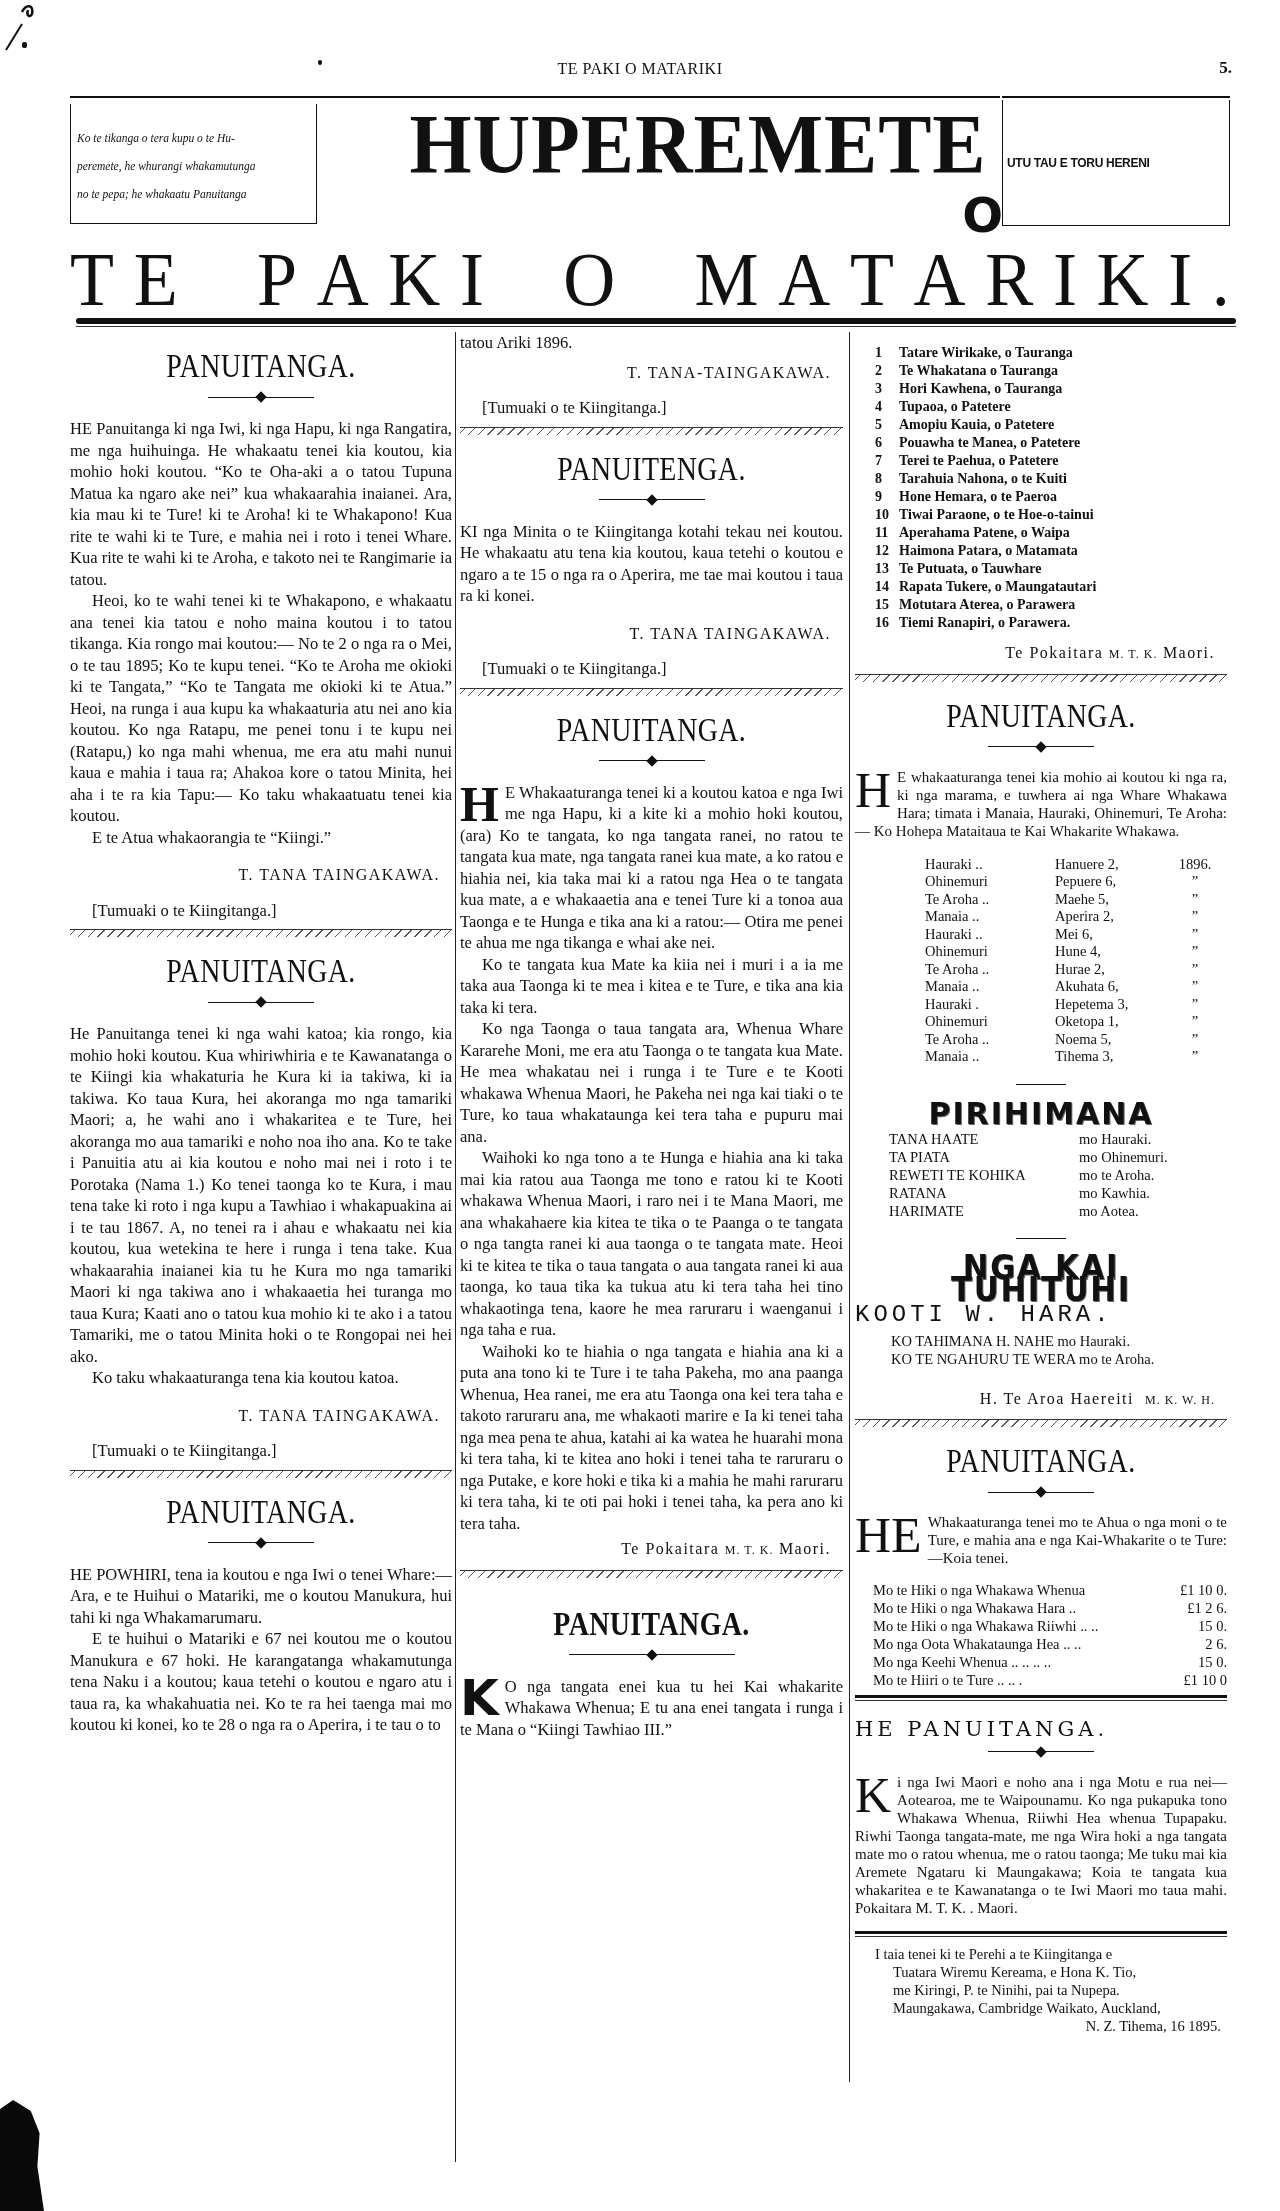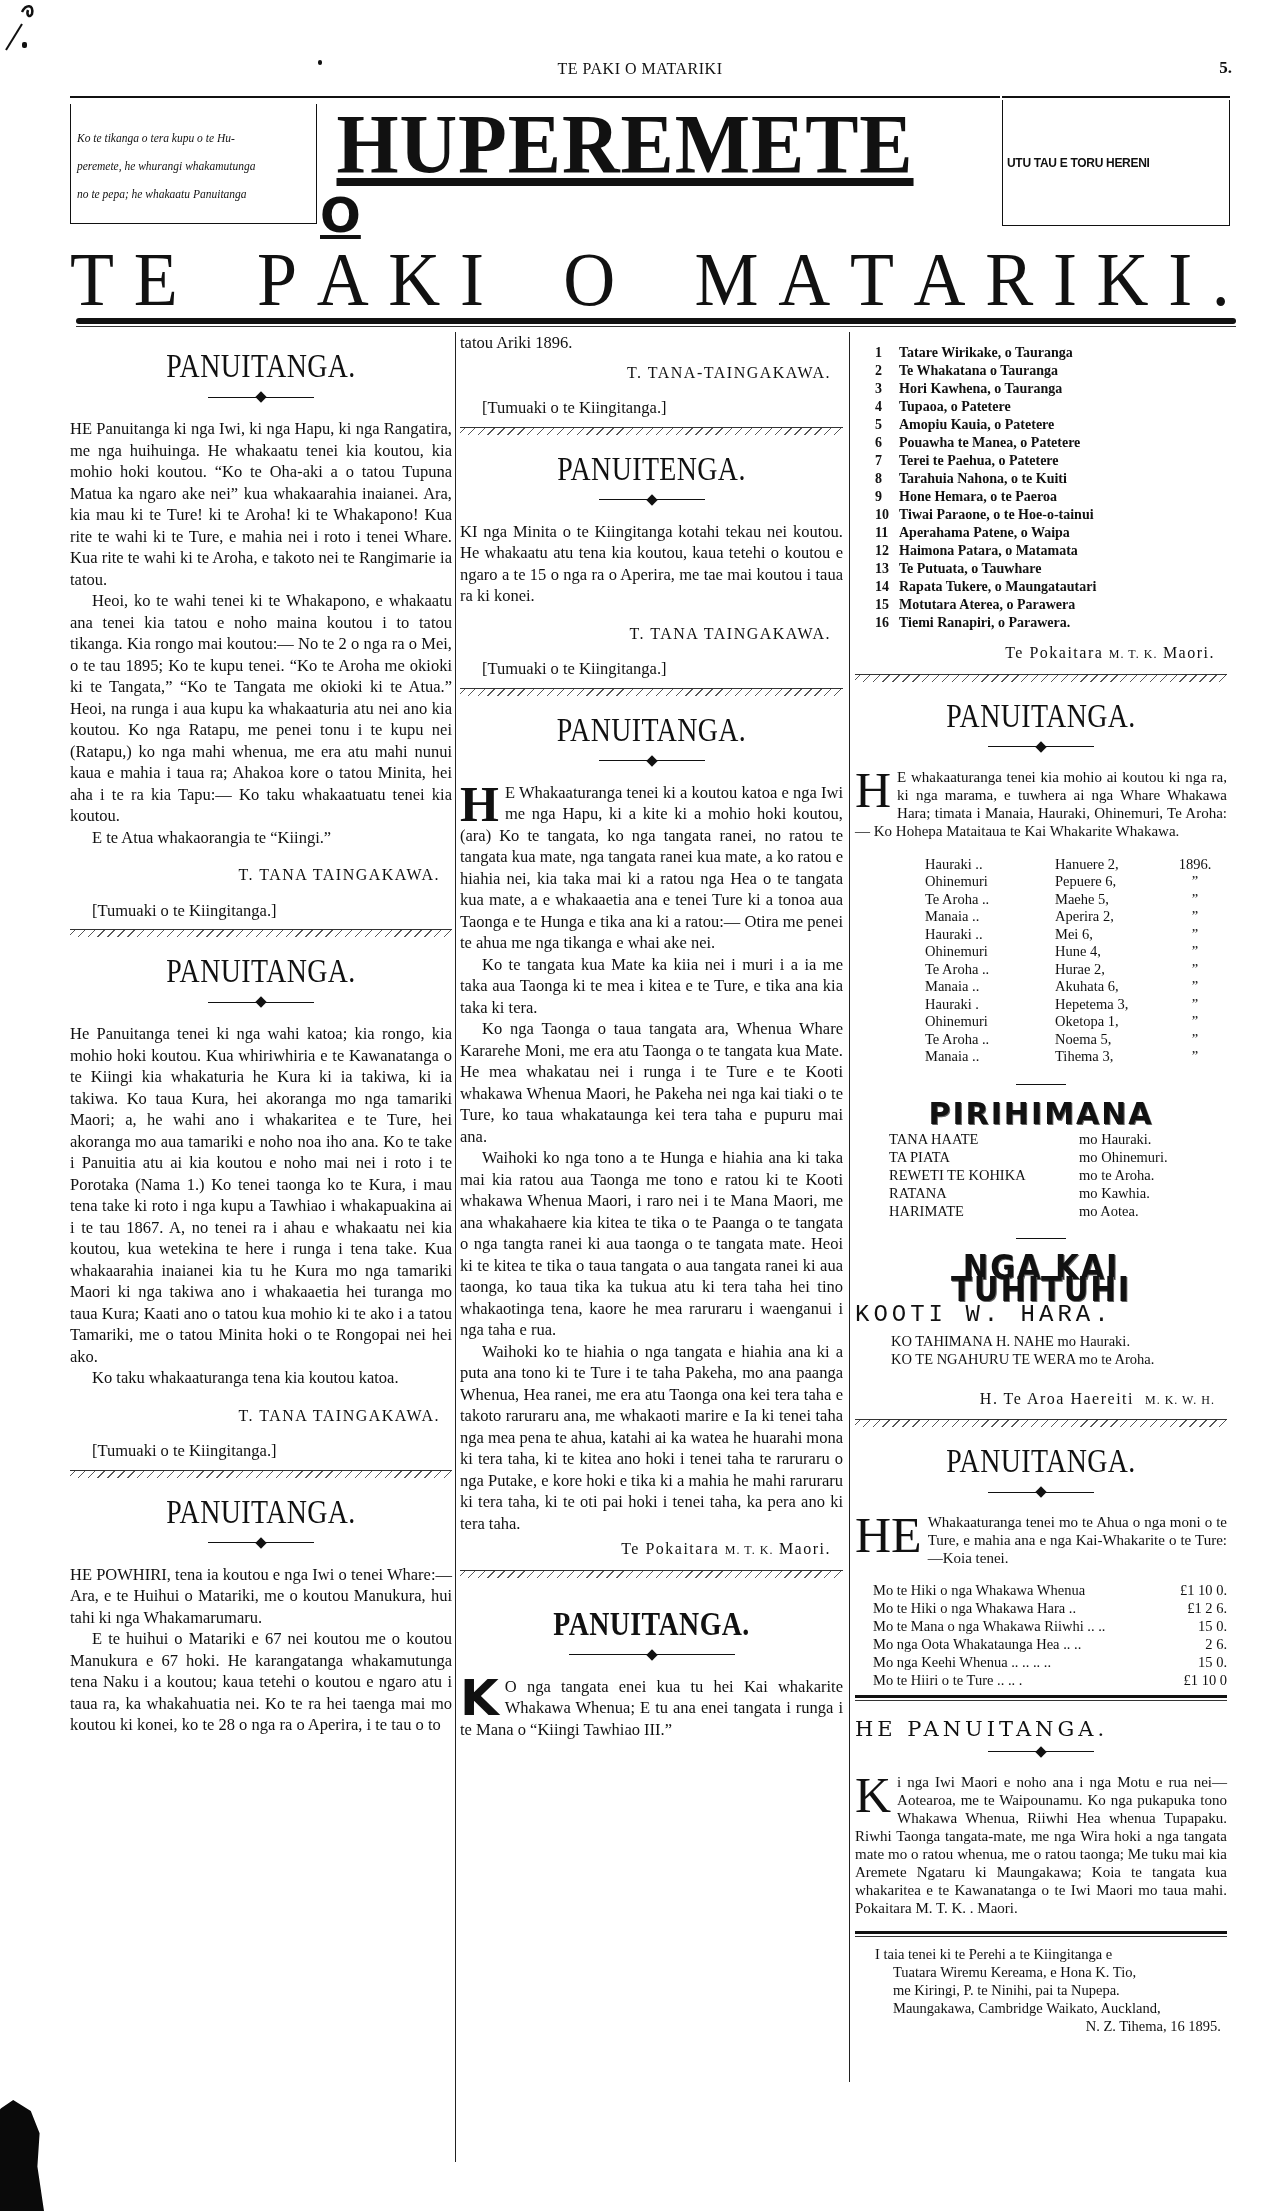--- a/index.html
+++ b/index.html
@@ -11,21 +11,21 @@
 
   .running-head { position: absolute; top: 60px; left: 0; width: 1280px; text-align: center;
     font-family: "Liberation Serif", serif; font-size: 16px; letter-spacing: 0.5px; }
   .page-num { position: absolute; top: 58px; right: 48px; font-family: "Liberation Serif", serif; font-size: 17px; font-weight: bold; }
 
   .masthead { position: absolute; top: 96px; left: 70px; width: 1160px; height: 135px; }
   .mast-topline { position: absolute; top: 0; left: 0; width: 930px; border-top: 2px solid #111; }
   .mast-topline-r { position: absolute; top: 0; left: 932px; width: 228px; border-top: 2px solid #111; }
   .mast-left { position: absolute; top: 8px; left: 0; width: 247px; height: 120px; border-left: 1.5px solid #111; border-right: 1.5px solid #111;
     border-bottom: 1.5px solid #111; padding: 20px 6px 0 6px; font-family: "Liberation Serif", serif; font-style: italic; font-size: 11.5px; line-height: 28px; }
-  .mast-center { position: absolute; top: 4px; left: 250px; width: 660px; text-align: left; text-decoration: underline; }
+  .mast-center { position: absolute; top: 4px; left: 273px; width: 660px; text-align: right; }
   .mast-title { font-family: "Liberation Serif", serif; font-weight: bold; font-size: 84px; letter-spacing: 1px; line-height: 90px; transform: scaleX(0.95); }
   .mast-o { font-family: "DejaVu Sans", sans-serif; font-weight: bold; font-size: 48px; line-height: 50px; }
   .mast-right { position: absolute; top: 4px; left: 932px; width: 228px; height: 126px; border-left: 1.5px solid #111; border-right: 1.5px solid #111; border-bottom: 1.5px solid #111;
     font-family: "Liberation Sans", sans-serif; font-size: 12px; font-weight: bold; padding-top: 56px; padding-left: 4px; letter-spacing: -0.3px; }
 
   .big-title { position: absolute; top: 240px; left: 70px; width: 1160px; display: flex; justify-content: space-between;
     font-family: "Liberation Serif", serif; font-size: 72px; line-height: 80px; transform: scaleY(1.05); }
   .big-title span { display: inline-block; }
   .title-rule { position: absolute; top: 318px; left: 76px; width: 1160px; height: 6px; background: #111; border-radius: 3px; }
   .title-rule2 { position: absolute; top: 326px; left: 76px; width: 1160px; border-top: 1px solid #333; }
@@ -440,21 +440,21 @@
     <div class="fees" id="fees">
         <div class="row">
           <span class="">Mo te Hiki o nga Whakawa Whenua</span>
           <span class="amt">£1 10 0.</span>
         </div>
         <div class="row">
           <span class="">Mo te Hiki o nga Whakawa Hara ..</span>
           <span class="amt">£1 2 6.</span>
         </div>
         <div class="row">
-          <span class="">Mo te Mana o nga Whakawa Riiwhi .. ..</span>
+          <span class="">Mo te Hiki o nga Whakawa Riiwhi .. ..</span>
           <span class="amt">15 0.</span>
         </div>
         <div class="row">
           <span class="">Mo nga Oota Whakataunga Hea .. ..</span>
           <span class="amt">2 6.</span>
         </div>
         <div class="row">
           <span class="">Mo nga Keehi Whenua .. .. .. ..</span>
           <span class="amt">15 0.</span>
         </div>

